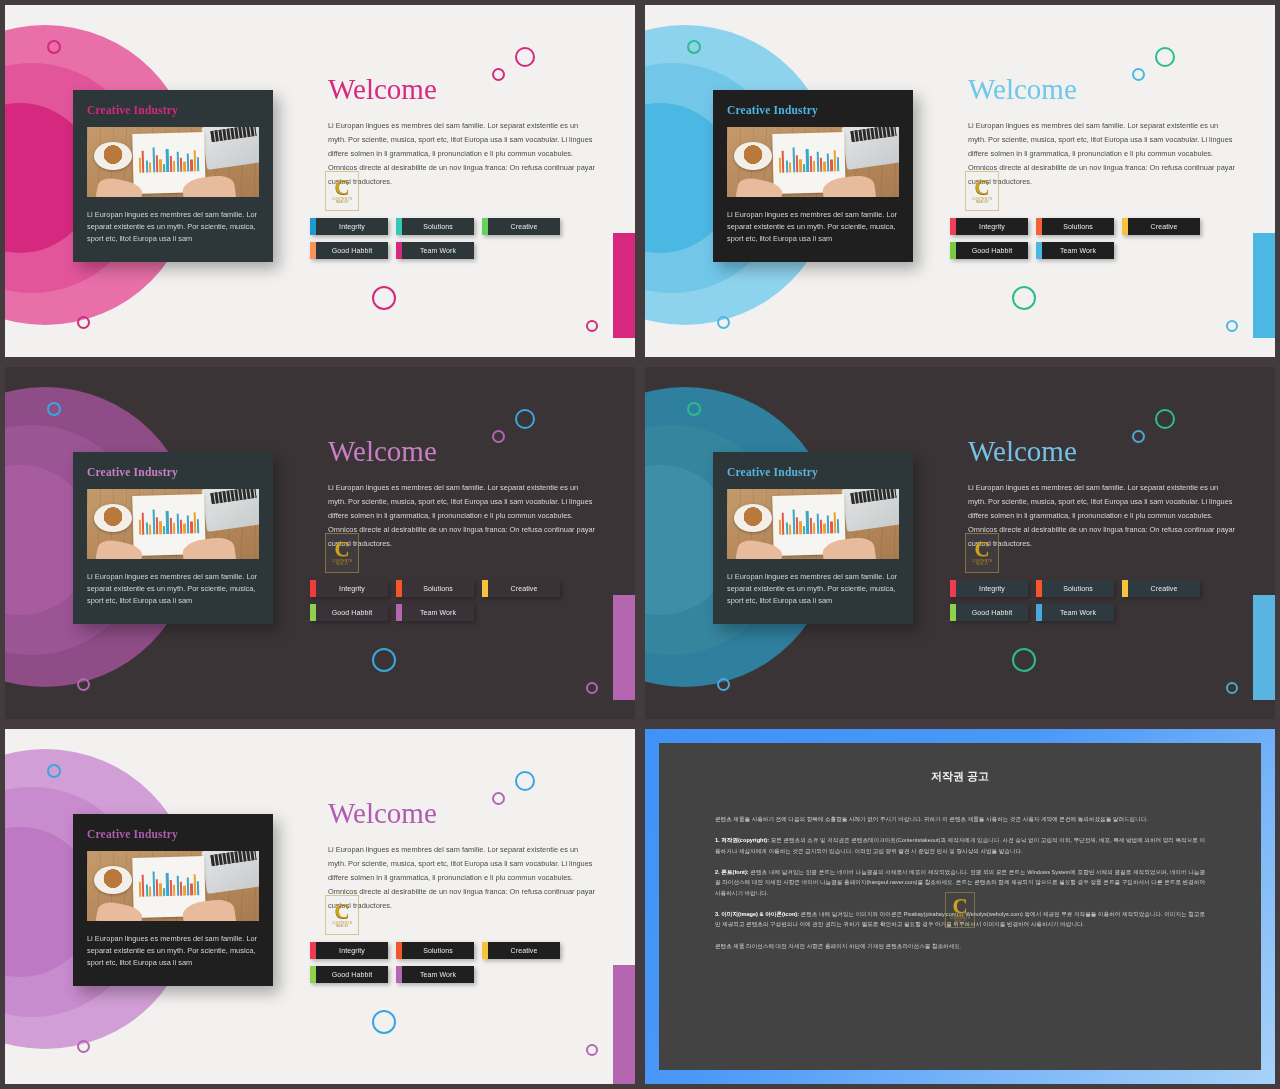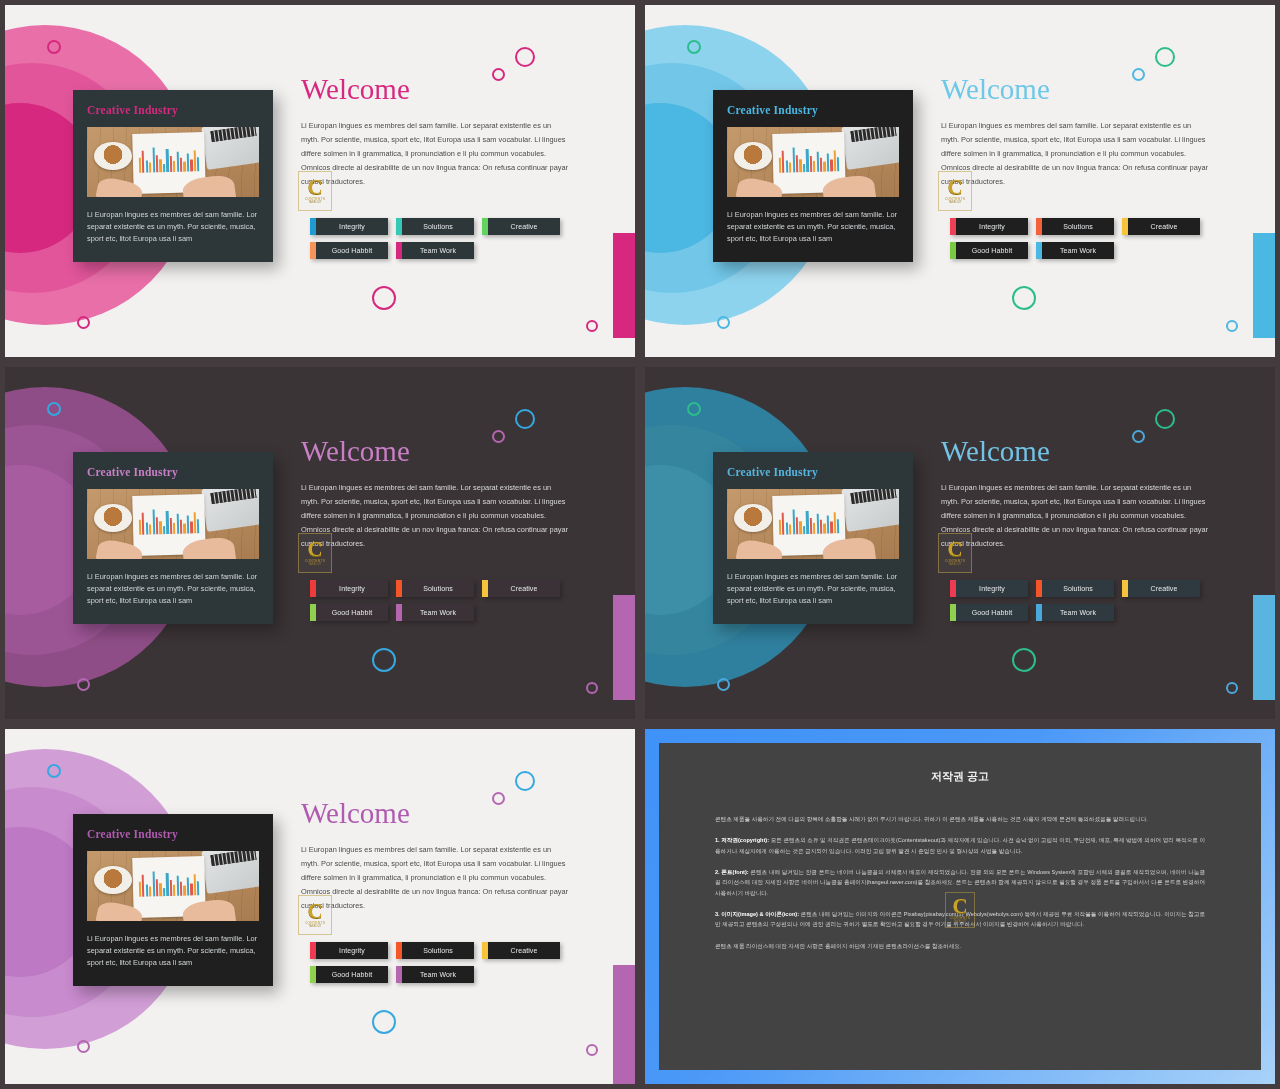--- a/index.html
+++ b/index.html
@@ -118,21 +118,21 @@
     box-shadow: 0 1px 3px rgba(0,0,0,.3);
   }
   .ph-hand1, .ph-hand2 {
     background: #e8bb9c;
     border-radius: 40% 40% 20% 20%;
   }
   .ph-hand1 { left: 6%; bottom: -10%; width: 26%; height: 34%; transform: rotate(12deg); }
   .ph-hand2 { right: 14%; bottom: -12%; width: 30%; height: 40%; transform: rotate(-8deg); }
 
   
-  .right { position: absolute; left: 296px; top: 70px; width: 310px; }
+  .right { position: absolute; left: 323px; top: 70px; width: 310px; }
   .welcome {
     font-family: "Liberation Serif", serif;
     font-size: 29px;
     line-height: 1;
     margin-bottom: 15px;
   }
   .para {
     font-size: 7.4px;
     line-height: 1.9;
     width: 268px;

